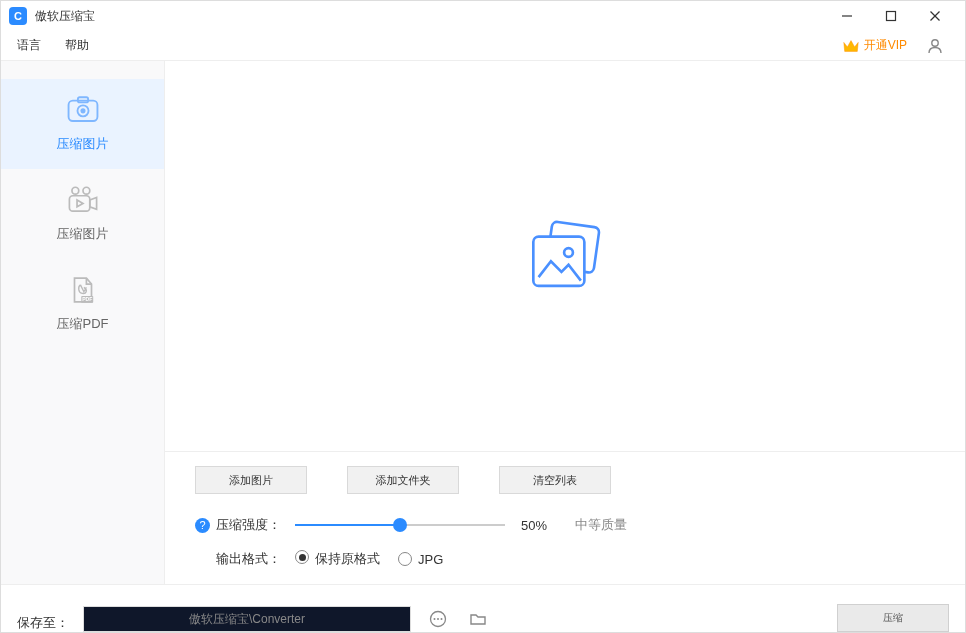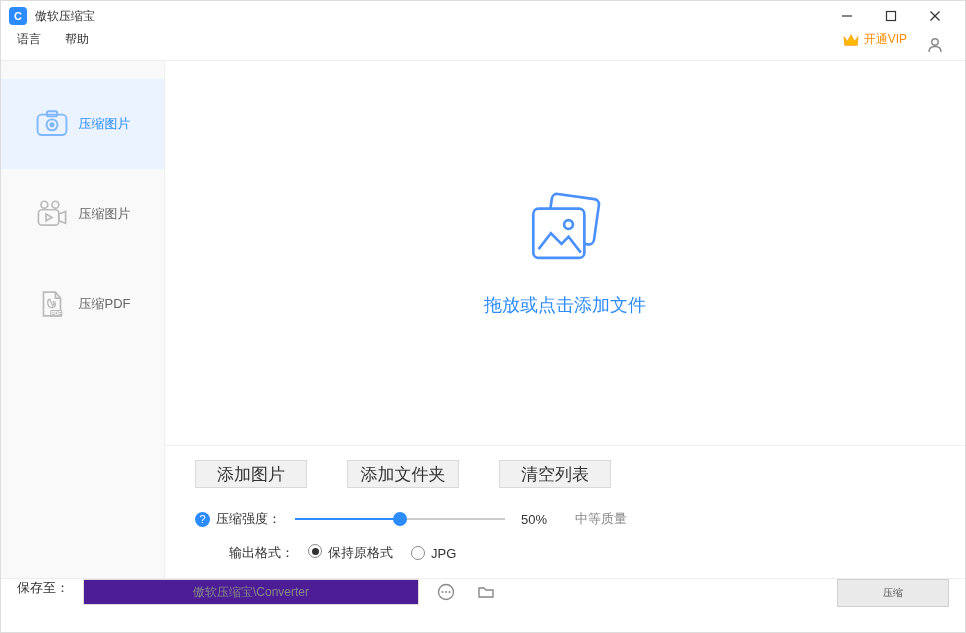--- a/index.html
+++ b/index.html
@@ -5,62 +5,62 @@
 * { margin: 0; padding: 0; box-sizing: border-box; font-family: "Microsoft YaHei", sans-serif; }
 body { width: 966px; height: 633px; background: #fff; border: 1px solid #ddd; display: flex; flex-direction: column; overflow: hidden; }
 
 .titlebar { height: 30px; display: flex; align-items: center; padding: 0 8px; }
 .titlebar .app-logo { width: 18px; height: 18px; background: #2b8bff; border-radius: 4px; display: flex; align-items: center; justify-content: center; color: #fff; font-size: 11px; font-weight: bold; }
 .titlebar .app-title { margin-left: 8px; font-size: 12px; color: #333; }
 .titlebar .spacer { flex: 1; }
 .winbtn { width: 44px; height: 30px; display: flex; align-items: center; justify-content: center; cursor: pointer; }
 .winbtn svg { width: 12px; height: 12px; }
 
-.menubar { height: 30px; display: flex; align-items: flex-start; padding: 0 16px; border-bottom: 1px solid #eee; }
+.menubar { height: 30px; display: flex; align-items: center; padding: 0 16px; border-bottom: 1px solid #eee; }
 .menubar .menu-item { font-size: 12px; color: #333; margin-right: 24px; cursor: pointer; }
 .menubar .spacer { flex: 1; }
 .menubar .vip { display: flex; align-items: center; color: #ff8a00; font-size: 12px; cursor: pointer; margin-right: 14px; }
 .menubar .vip svg { width: 18px; height: 16px; margin-right: 4px; }
 .menubar .user-btn { width: 28px; height: 28px; display: flex; align-items: center; justify-content: center; cursor: pointer; }
 
 .body { flex: 1; display: flex; min-height: 0; }
 
 .sidebar { width: 164px; background: #f9f9fa; border-right: 1px solid #eee; display: flex; flex-direction: column; padding-top: 18px; }
-.side-item { height: 90px; display: flex; flex-direction: row; align-items: center; justify-content: center; cursor: pointer; color: #666; font-size: 13px; gap: 10px; }
+.side-item { height: 90px; display: flex; flex-direction: column; align-items: center; justify-content: center; cursor: pointer; color: #666; font-size: 13px; gap: 10px; }
 .side-item.active { background: #eaf3ff; color: #2b8bff; }
 .side-item svg { width: 34px; height: 30px; }
 
 .main { flex: 1; display: flex; flex-direction: column; }
 
 .dropzone { flex: 1; display: flex; flex-direction: column; align-items: center; justify-content: center; cursor: pointer; gap: 26px; }
 .dropzone svg { width: 88px; height: 78px; }
 .dropzone .dz-text { color: #2b8bff; font-size: 18px; }
 
 .controls { padding: 14px 24px 16px 24px; border-top: 1px solid #eee; }
 .btn-row { display: flex; gap: 40px; margin-bottom: 22px; margin-left: 6px; }
-.btn { width: 112px; height: 28px; background: #f1f1f1; border: 1px solid #d9d9d9; font-size: 17px; color: #333; cursor: pointer; display: flex; align-items: center; justify-content: center; }
+.btn { width: 112px; height: 28px; background: #f1f1f1; border: 1px solid #d9d9d9; font-size: 11px; color: #333; cursor: pointer; display: flex; align-items: center; justify-content: center; }
 
 .row { display: flex; align-items: center; font-size: 13px; color: #333; margin-bottom: 16px; margin-left: 6px; }
 .row .info-icon { width: 15px; height: 15px; border-radius: 50%; background: #2b8bff; color: #fff; font-size: 11px; display: flex; align-items: center; justify-content: center; margin-right: 6px; }
 .row .label { margin-right: 14px; }
 .slider-wrap { position: relative; width: 210px; height: 18px; display: flex; align-items: center; margin-right: 16px; }
 .slider-track { position: absolute; left: 0; right: 0; height: 2px; background: #ccc; }
 .slider-fill { position: absolute; left: 0; width: 50%; height: 2px; background: #2b8bff; }
 .slider-thumb { position: absolute; left: 50%; transform: translateX(-50%); width: 14px; height: 14px; border-radius: 50%; background: #2b8bff; cursor: pointer; }
 .pct { margin-right: 28px; }
 .quality-tag { color: #888; }
 
 .radio-group { display: flex; align-items: center; gap: 18px; }
 .radio { display: flex; align-items: flex-start; cursor: pointer; gap: 6px; }
 .radio .dot { width: 14px; height: 14px; border: 1px solid #888; border-radius: 50%; display: flex; align-items: center; justify-content: center; }
 .radio.selected .dot::after { content: ""; width: 7px; height: 7px; border-radius: 50%; background: #333; }
 
-.footer { height: 54px; border-top: 1px solid #eee; display: flex; align-items: flex-start; padding: 0 16px; gap: 14px; }
+.footer { height: 48px; border-top: 1px solid #eee; display: flex; align-items: flex-end; padding: 0 16px; gap: 14px; }
 .footer .save-label { font-size: 13px; color: #333; }
-.footer .path-input { flex: 1; max-width: 540px; height: 26px; border: 1px solid #ddd; background: #4c1d95; font-size: 12px; color: #888; text-align: center; padding: 0 12px; }
+.footer .path-input { flex: 1; max-width: 540px; height: 26px; border: 1px solid #ddd; background: #0f172a; font-size: 12px; color: #888; text-align: center; padding: 0 4px; }
 .footer .icon-btn { width: 26px; height: 26px; display: flex; align-items: center; justify-content: center; cursor: pointer; }
 .footer .spacer { flex: 1; }
 .compress-btn { width: 112px; height: 28px; background: #eaeaea; border: 1px solid #d0d0d0; font-size: 10px; color: #555; cursor: pointer; }
 </style>
 </head>
 <body>
 
 <div class="titlebar">
   <div class="app-logo">C</div>
   <div class="app-title">傲软压缩宝</div>
@@ -136,21 +136,20 @@
   </div>
 
   <div class="main">
     <div class="dropzone">
       <svg viewBox="0 0 100 88">
         <rect x="32" y="8" width="54" height="52" rx="6" fill="#fff" stroke="#4a90ff" stroke-width="3" transform="rotate(8 59 34)"></rect>
         <rect x="14" y="22" width="58" height="56" rx="6" fill="#fff" stroke="#4a90ff" stroke-width="3"></rect>
         <circle cx="54" cy="40" r="5" fill="none" stroke="#4a90ff" stroke-width="3"></circle>
         <path d="M20 68 L34 50 L46 62 L54 54 L68 72" fill="none" stroke="#4a90ff" stroke-width="3"></path>
       </svg>
-      <div class="dz-text">拖放或点击添加文件</div>
     </div>
 
     <div class="controls">
       <div class="btn-row">
         <button class="btn">添加图片</button>
         <button class="btn">添加文件夹</button>
         <button class="btn">清空列表</button>
       </div>
 
       <div class="row">
@@ -158,21 +157,21 @@
         <div class="label">压缩强度：</div>
         <div class="slider-wrap">
           <div class="slider-track"></div>
           <div class="slider-fill"></div>
           <div class="slider-thumb"></div>
         </div>
         <div class="pct">50%</div>
         <div class="quality-tag">中等质量</div>
       </div>
 
-      <div class="row" style="margin-bottom:0; margin-left:40px;">
+      <div class="row" style="margin-bottom:0; margin-left:27px;">
         <div class="label">输出格式：</div>
         <div class="radio-group">
           <div class="radio selected">
             <span class="dot"></span>
             <span>保持原格式</span>
           </div>
           <div class="radio">
             <span class="dot"></span>
             <span>JPG</span>
           </div>

